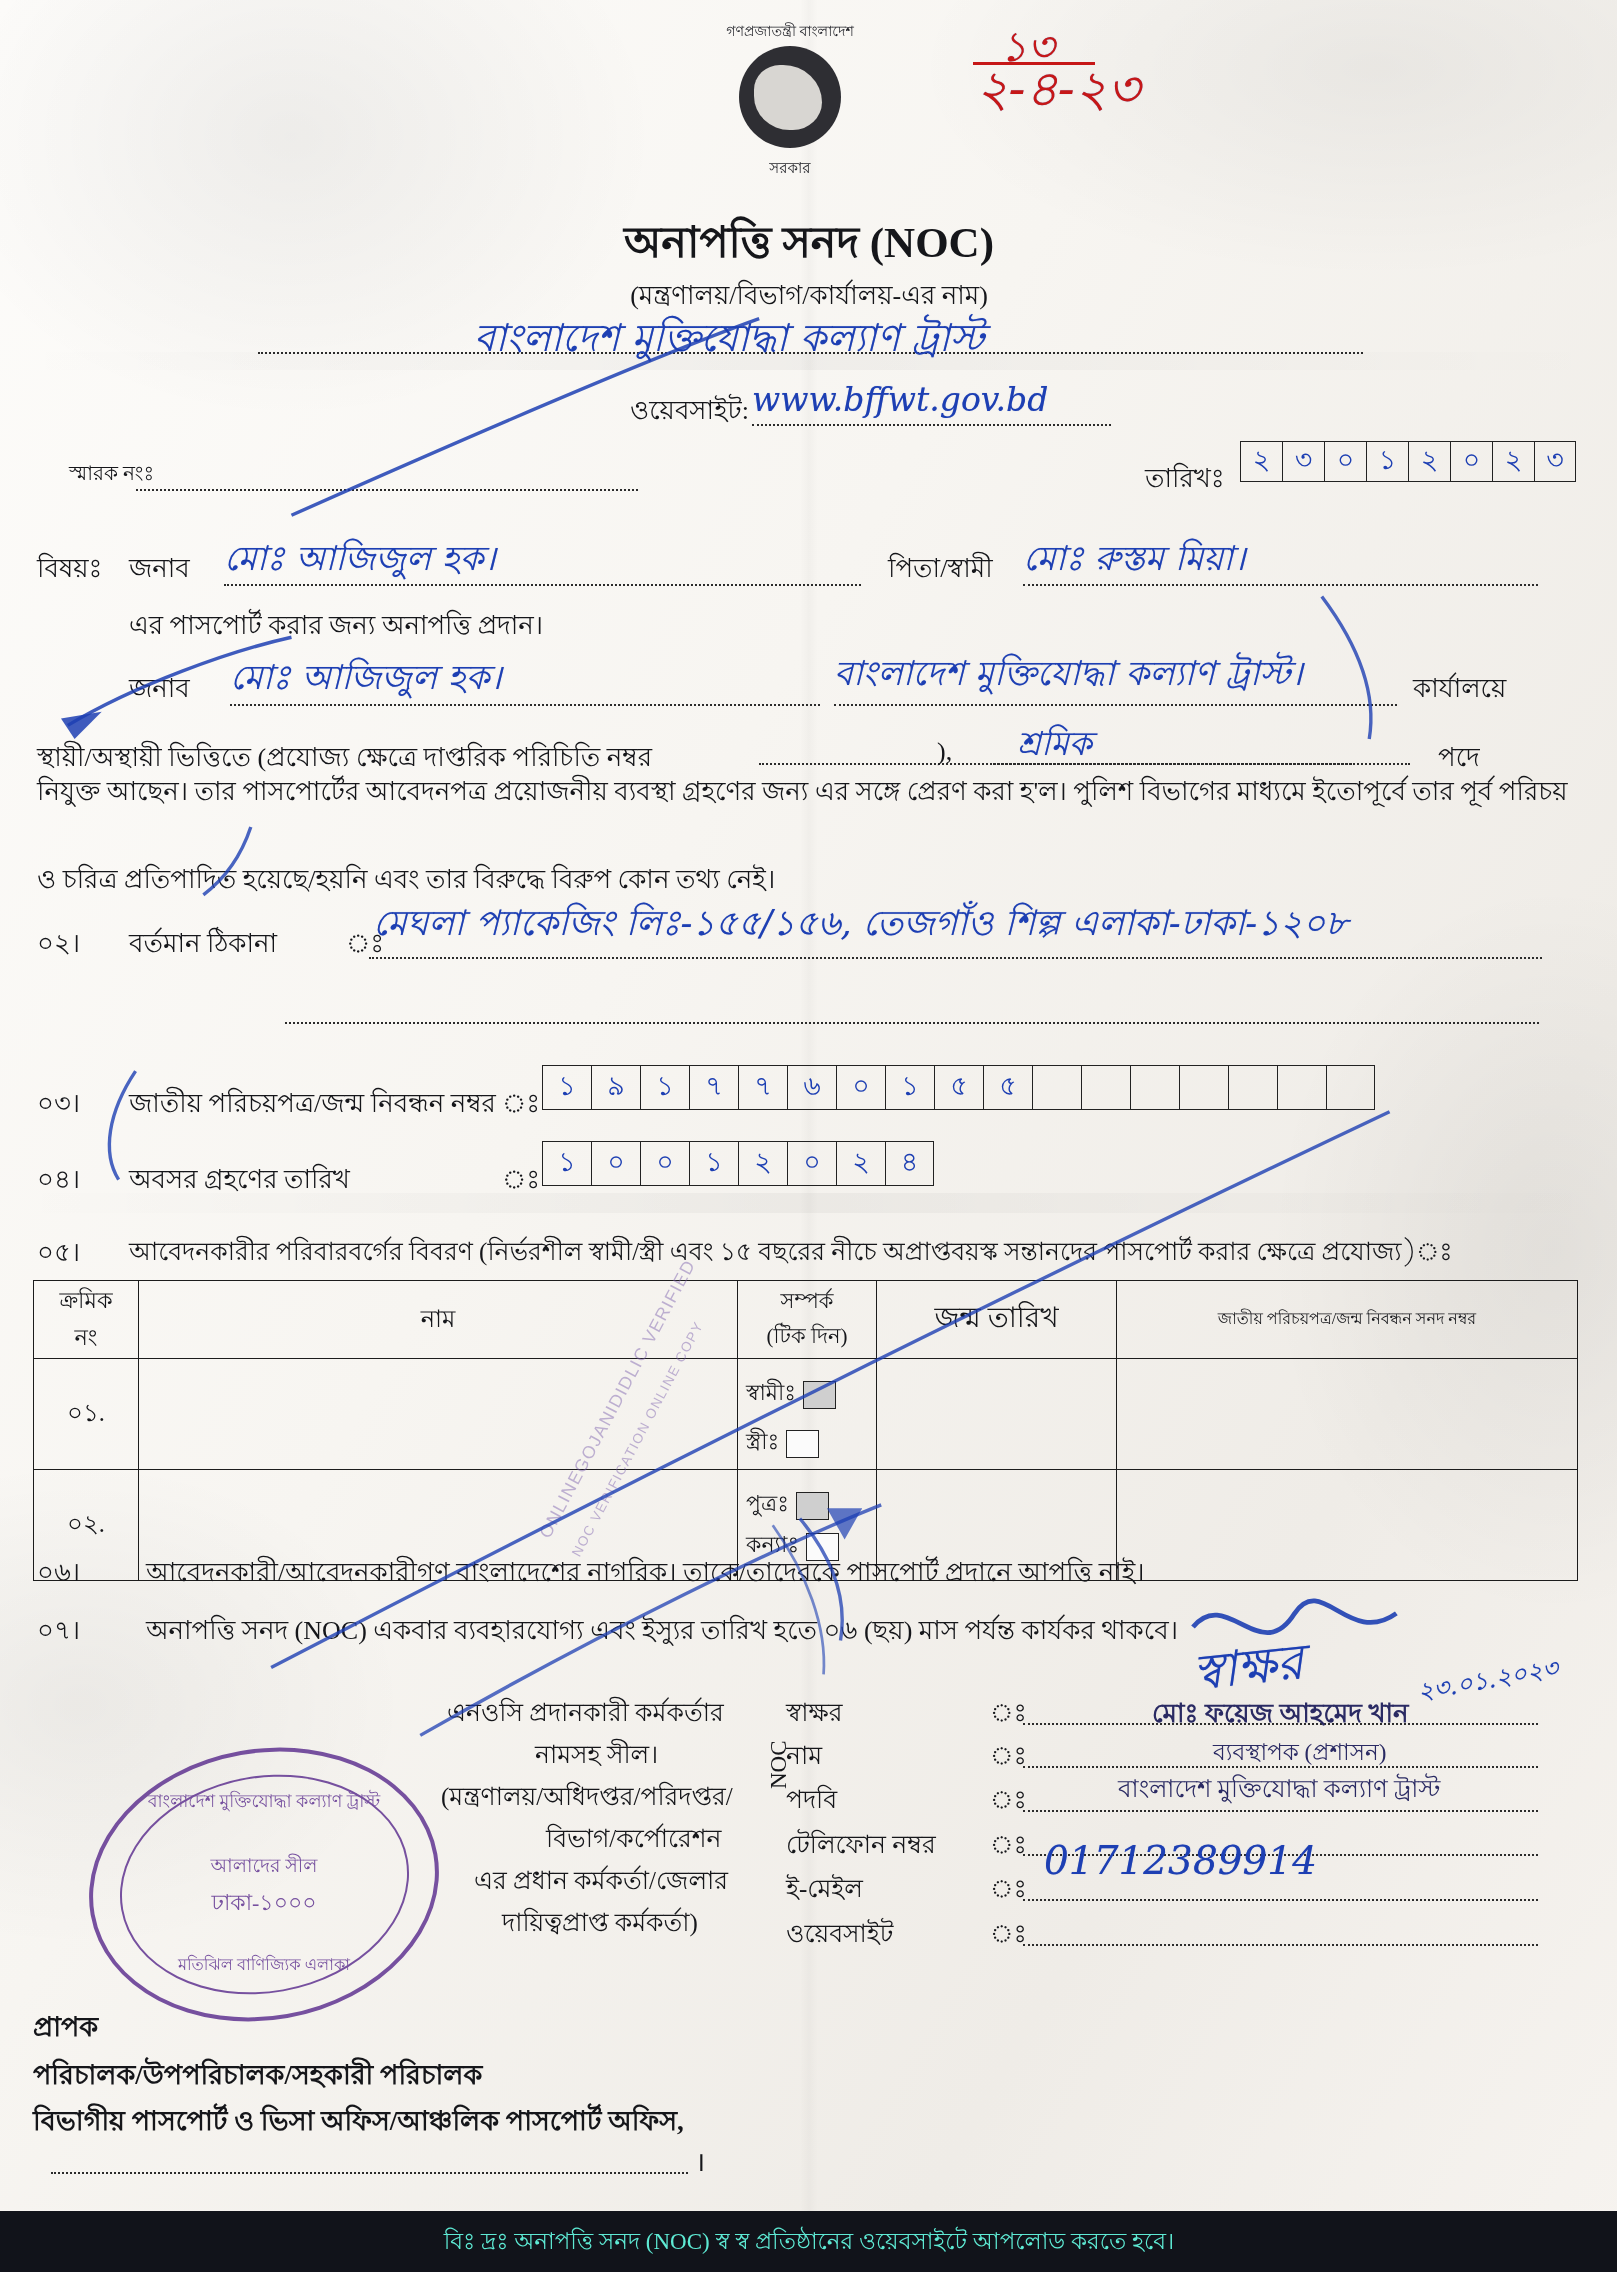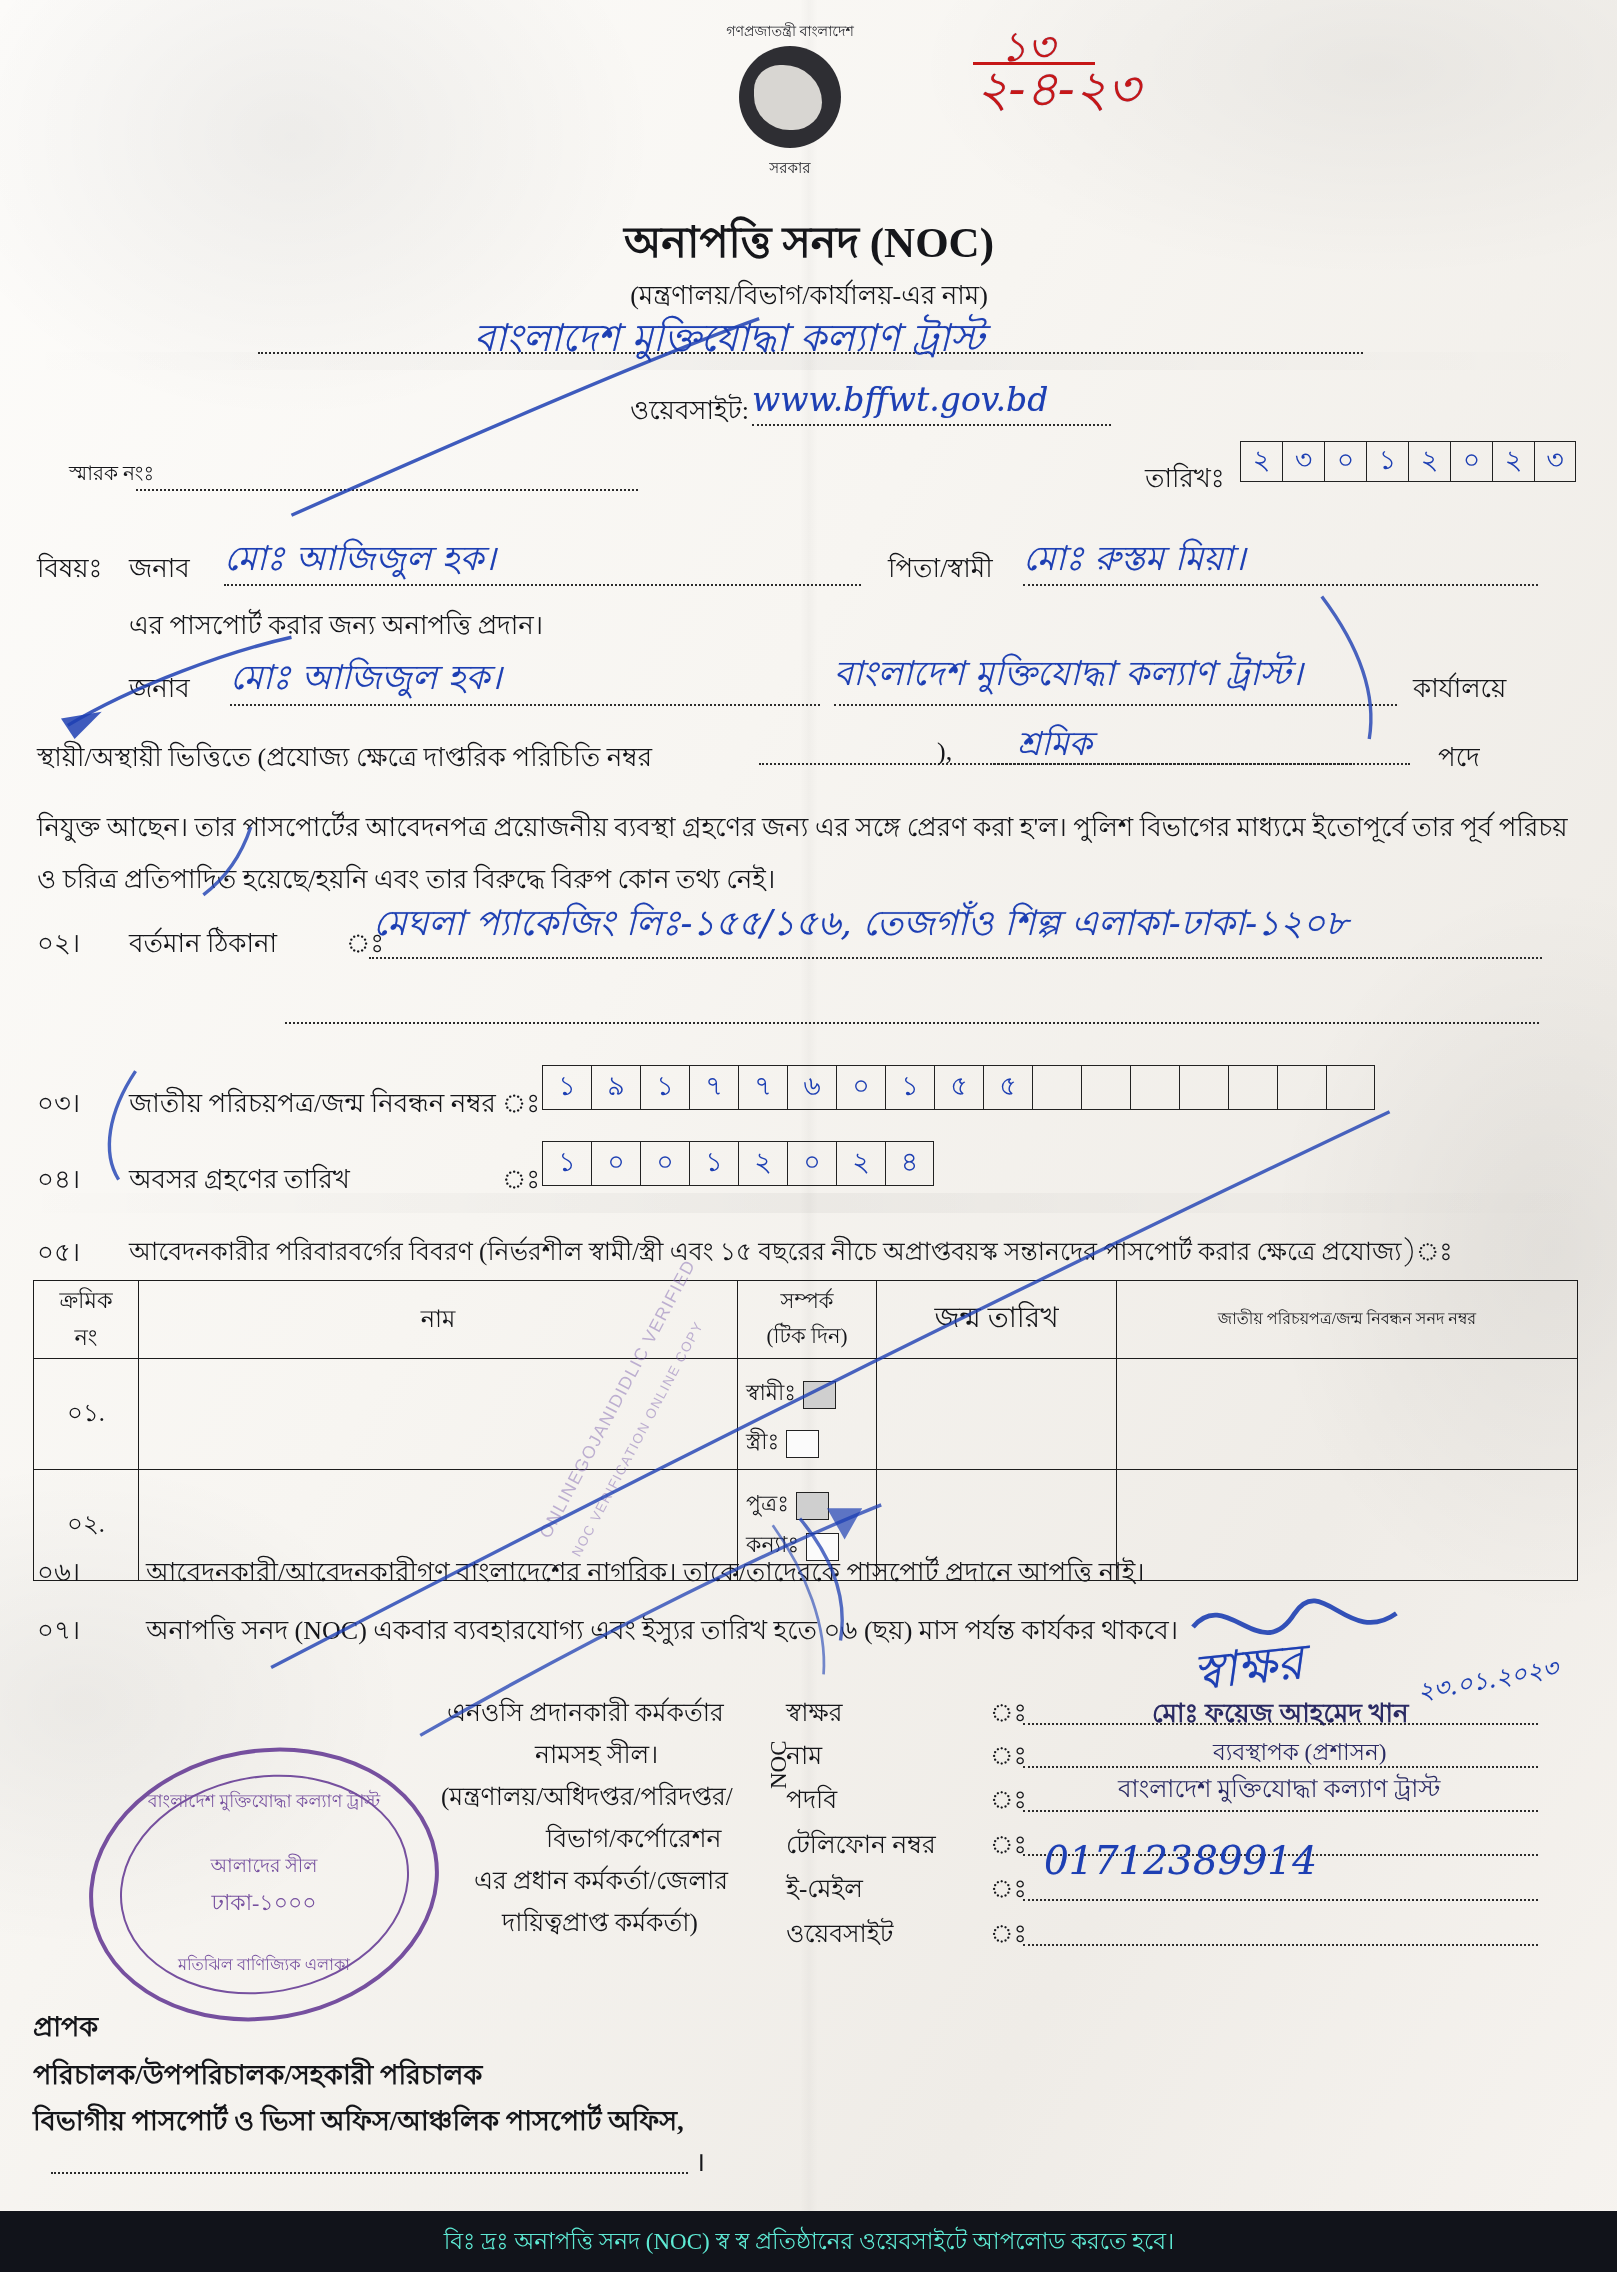--- a/index.html
+++ b/index.html
@@ -157,21 +157,21 @@
   <div class="dots" style="left:834px;top:704px;width:563px;"></div>
   <div class="txt bn" style="left:1413px;top:668px;font-size:26px;">কার্যালয়ে</div>
 
   <div class="txt bn" style="left:37px;top:737px;font-size:26px;">স্থায়ী/অস্থায়ী ভিত্তিতে (প্রযোজ্য ক্ষেত্রে দাপ্তরিক পরিচিতি নম্বর</div>
   <div class="dots" style="left:759px;top:763px;width:596px;"></div>
   <div class="txt bn" style="left:937px;top:737px;font-size:26px;">),</div>
   <div class="hw" style="left:1017px;top:718px;font-size:33px;">শ্রমিক</div>
   <div class="dots" style="left:990px;top:763px;width:420px;"></div>
   <div class="txt bn" style="left:1438px;top:737px;font-size:26px;">পদে</div>
 
-  <div class="txt bn" style="left:37px;top:807px;font-size:26px;">নিযুক্ত আছেন। তার পাসপোর্টের আবেদনপত্র প্রয়োজনীয় ব্যবস্থা গ্রহণের জন্য এর সঙ্গে প্রেরণ করা হ'ল। পুলিশ বিভাগের মাধ্যমে  ইতোপূর্বে তার পূর্ব পরিচয়</div>
+  <div class="txt bn" style="left:37px;top:771px;font-size:26px;">নিযুক্ত আছেন। তার পাসপোর্টের আবেদনপত্র প্রয়োজনীয় ব্যবস্থা গ্রহণের জন্য এর সঙ্গে প্রেরণ করা হ'ল। পুলিশ বিভাগের মাধ্যমে  ইতোপূর্বে তার পূর্ব পরিচয়</div>
   <div class="txt bn" style="left:37px;top:859px;font-size:26px;">ও চরিত্র প্রতিপাদিত হয়েছে/হয়নি এবং তার বিরুদ্ধে বিরুপ কোন তথ্য নেই।</div>
 
   <div class="txt bn" style="left:37px;top:923px;font-size:26px;">০২।</div>
   <div class="txt bn" style="left:129px;top:923px;font-size:26px;">বর্তমান ঠিকানা</div>
   <div class="txt bn" style="left:346px;top:923px;font-size:26px;">ঃ</div>
   <div class="hw" style="left:373px;top:896px;font-size:35px;">মেঘলা প্যাকেজিং লিঃ-১৫৫/১৫৬, তেজগাঁও শিল্প এলাকা-ঢাকা-১২০৮</div>
   <div class="dots" style="left:369px;top:957px;width:1173px;"></div>
   <div class="dots" style="left:285px;top:1022px;width:1254px;"></div>
 
   <div class="txt bn" style="left:37px;top:1083px;font-size:26px;">০৩।</div>

